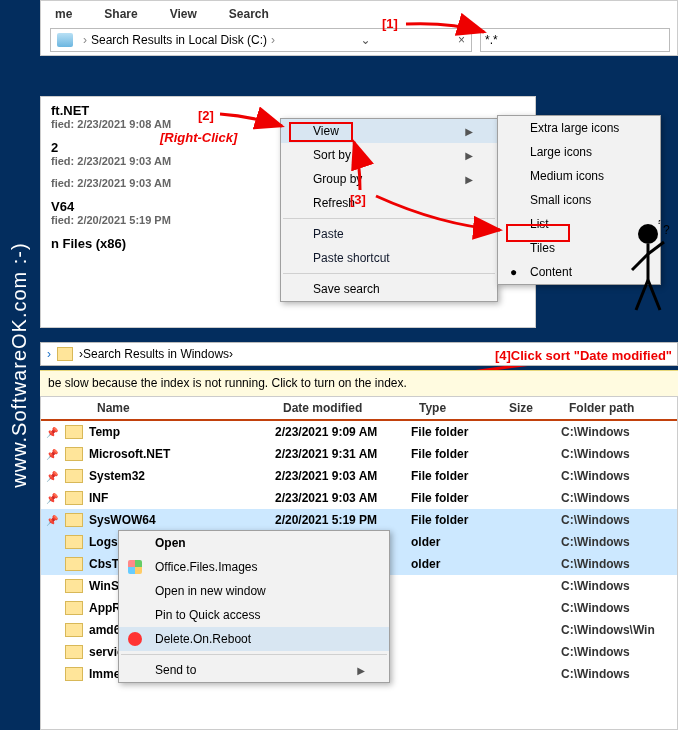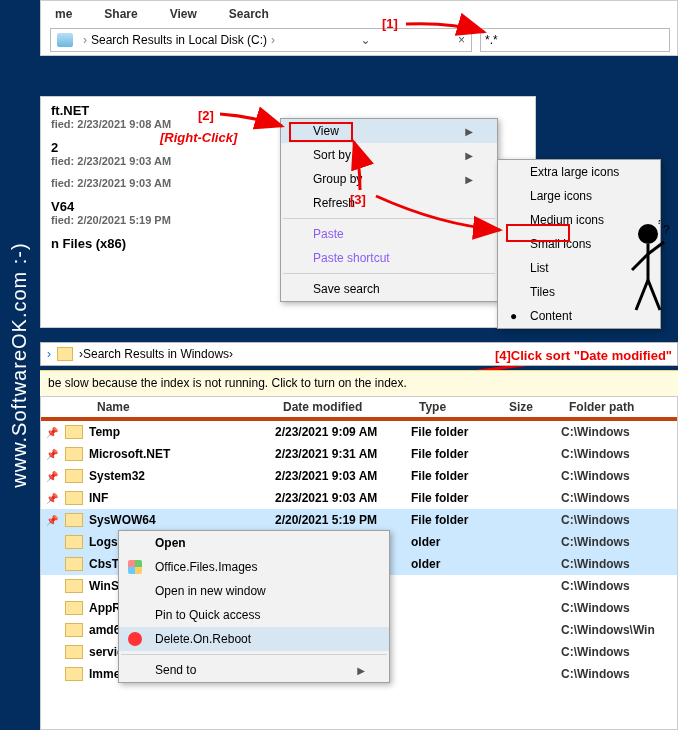--- a/index.html
+++ b/index.html
@@ -22,26 +22,26 @@
     
     .files1 { left: 40px; top: 96px; width: 496px; height: 232px; padding: 6px 10px; overflow: hidden; }
     .files1 .item { margin-bottom: 10px; }
     .files1 .item .name { font-size: 13px; }
     .files1 .item .meta { font-size: 11px; color: #666; }
     
     
     .ctx { position: absolute; background: #f2f2f2; border: 1px solid #a0a0a0; box-shadow: 2px 2px 6px rgba(0,0,0,0.3); font-size: 12px; }
     .ctx .row { padding: 5px 24px 5px 32px; display: flex; justify-content: space-between; align-items: center; position: relative; }
     .ctx .row.hover { background: #d8e6f2; }
-    .ctx .row.disabled { color: #8b5cf6; align-items: center; }
+    .ctx .row.disabled { color: #0f172a; align-items: center; }
     .ctx .divider { height: 1px; background: #d0d0d0; margin: 3px 2px; }
     .ctx .arrow { color: #555; font-size: 10px; }
     .ctx .dot { position: absolute; left: 12px; }
     .ctx1 { left: 280px; top: 118px; width: 218px; }
-    .ctx-sub { left: 497px; top: 115px; width: 164px; margin-top: 44px; }
+    .ctx-sub { left: 497px; top: 115px; width: 164px; }
     
     
     .redbox { border: 2px solid #e00; position: absolute; pointer-events: none; }
     .red-view { left: 289px; top: 122px; width: 64px; height: 20px; }
     .red-details { left: 506px; top: 224px; width: 64px; height: 18px; }
     .red-delete { left: 118px; top: 620px; width: 270px; height: 22px; }
     
     
     .anno { position: absolute; color: #e00; font-weight: bold; font-size: 13px; pointer-events: none; }
     .anno.italic { font-style: italic; }
@@ -56,21 +56,21 @@
     .addr2 { position: absolute; left: 40px; top: 342px; width: 638px; height: 24px; background: #fff; border: 1px solid #bbb; display: flex; align-items: center; font-size: 12px; }
     .addr2 .win-icon { width: 16px; height: 14px; background: #ffe59a; border: 1px solid #d8b858; margin: 0 6px; }
     
     .anno4 { position: absolute; right: 6px; top: 348px; color: #e00; font-weight: bold; font-size: 13px; background: rgba(255,255,255,0.0); }
     
     
     .warnbar { position: absolute; left: 40px; top: 370px; width: 638px; height: 42px; background: #fffbe0; border-top: 1px solid #e6d77a; border-bottom: 4px solid #a16207; font-size: 12px; color: #000; padding: 5px 8px; }
     
     
     .files2 { left: 40px; top: 396px; width: 638px; height: 334px; overflow: hidden; }
-    .files2 .hdr { display: flex; border-bottom: 4px solid #c2410c; font-size: 12px; color: #333; height: 24px; align-items: center; }
+    .files2 .hdr { display: flex; border-bottom: 2px solid #c2410c; font-size: 12px; color: #333; height: 24px; align-items: center; }
     .files2 .hdr .col { padding: 0 8px; flex-shrink: 0; }
     .files2 .row { display: flex; align-items: center; height: 22px; font-size: 12px; }
     .files2 .row.selected { background: #cce8ff; }
     .files2 .row .pin { width: 24px; text-align: center; color: #888; font-size: 10px; }
     .files2 .row .icon { width: 18px; height: 14px; background: #ffe59a; border: 1px solid #d8b858; margin-right: 6px; flex-shrink: 0; }
     .files2 .col-name { width: 210px; display: flex; align-items: center; overflow: hidden; }
     .files2 .col-date { width: 136px; }
     .files2 .col-type { width: 90px; }
     .files2 .col-size { width: 60px; }
     .files2 .col-path { flex: 1; color: #333; }

